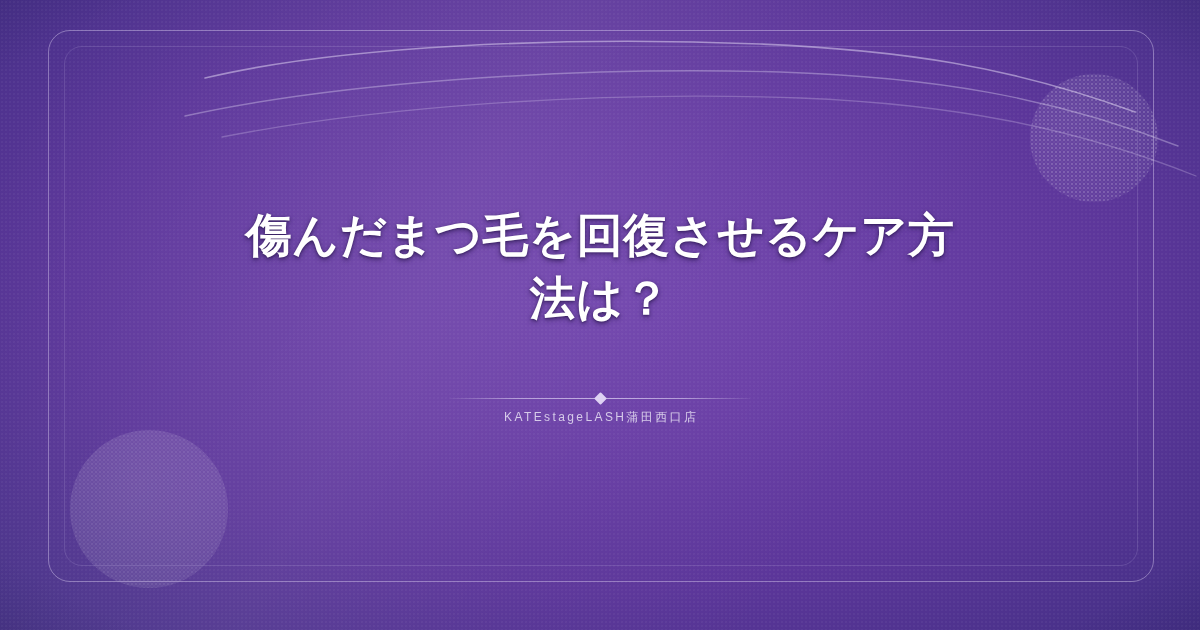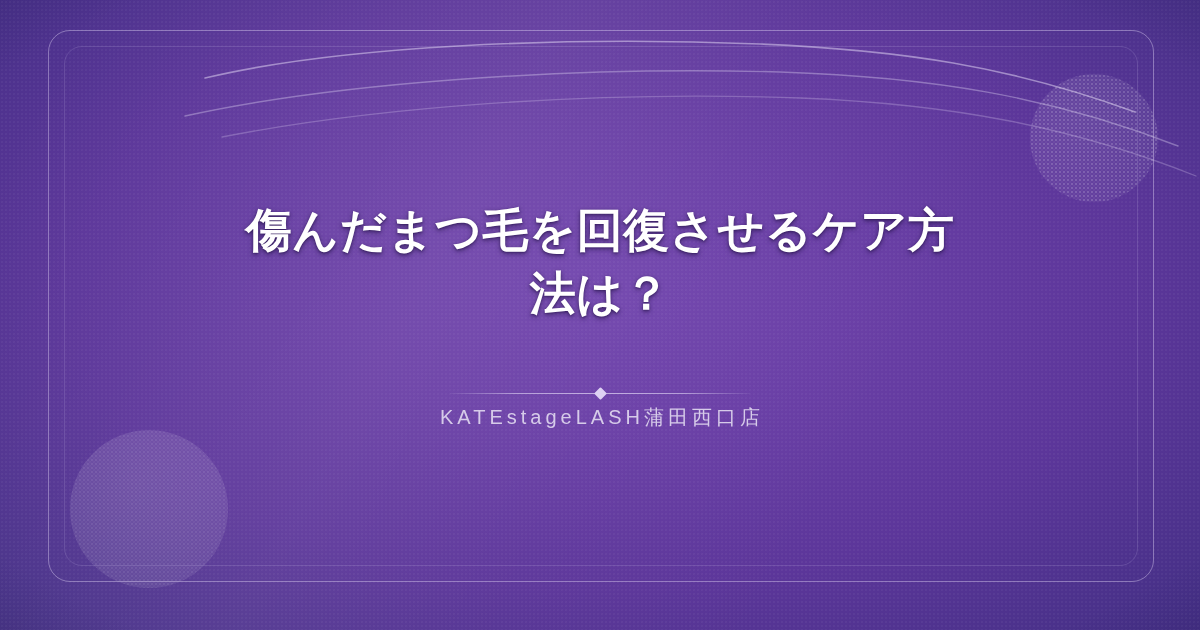--- a/index.html
+++ b/index.html
@@ -193,21 +193,21 @@
     position: relative;
     width: 9px; height: 9px;
     background: #ded2f3;
     transform: rotate(45deg);
     border-radius: 1px;
   }
 
   .subtitle {
     margin-top: 4px;
     color: #d6cbe9;
-    font-size: 20px;
+    font-size: 12px;
     font-weight: 400;
     letter-spacing: 0.20em;
     text-indent: 0.20em;
     text-align: center;
     white-space: nowrap;
   }
 </style>
 </head>
 <body>
 

